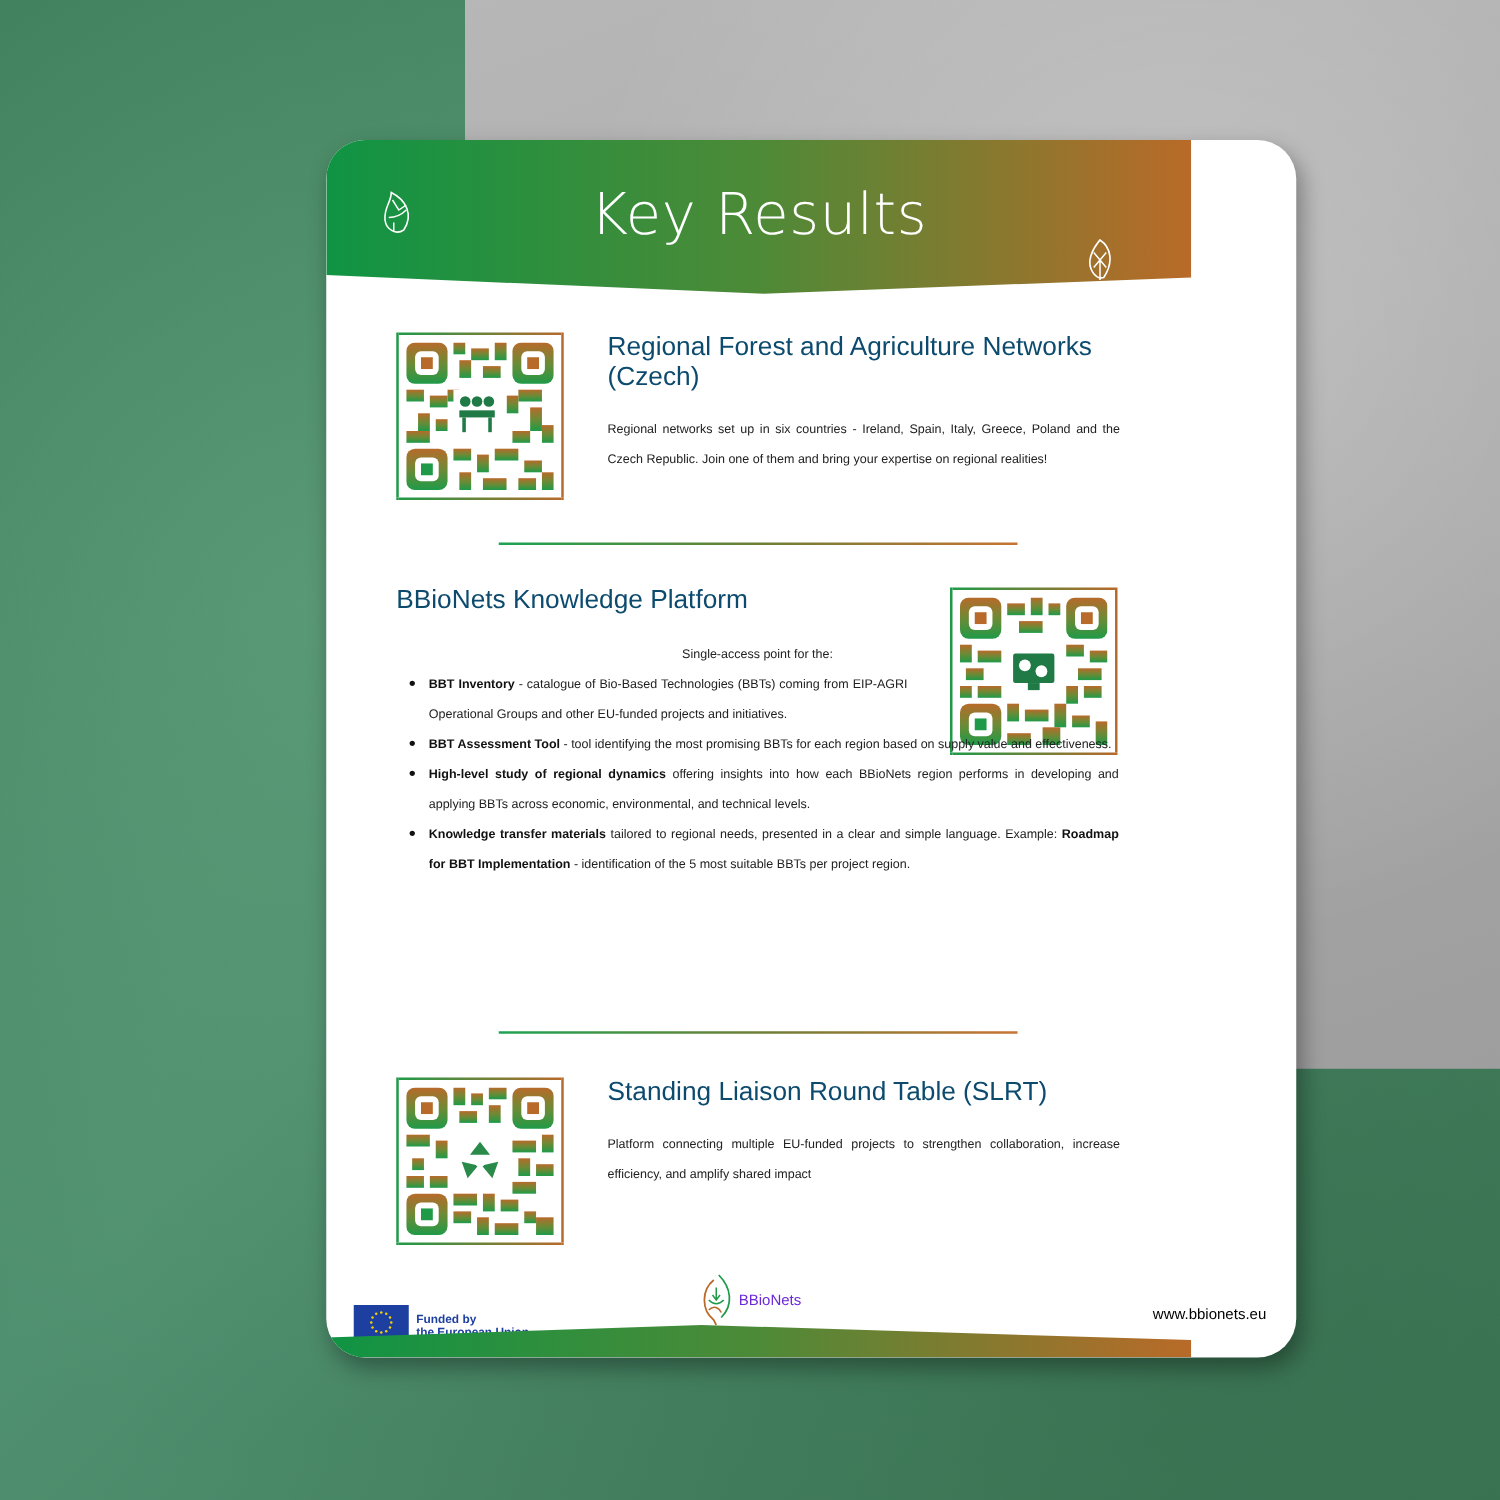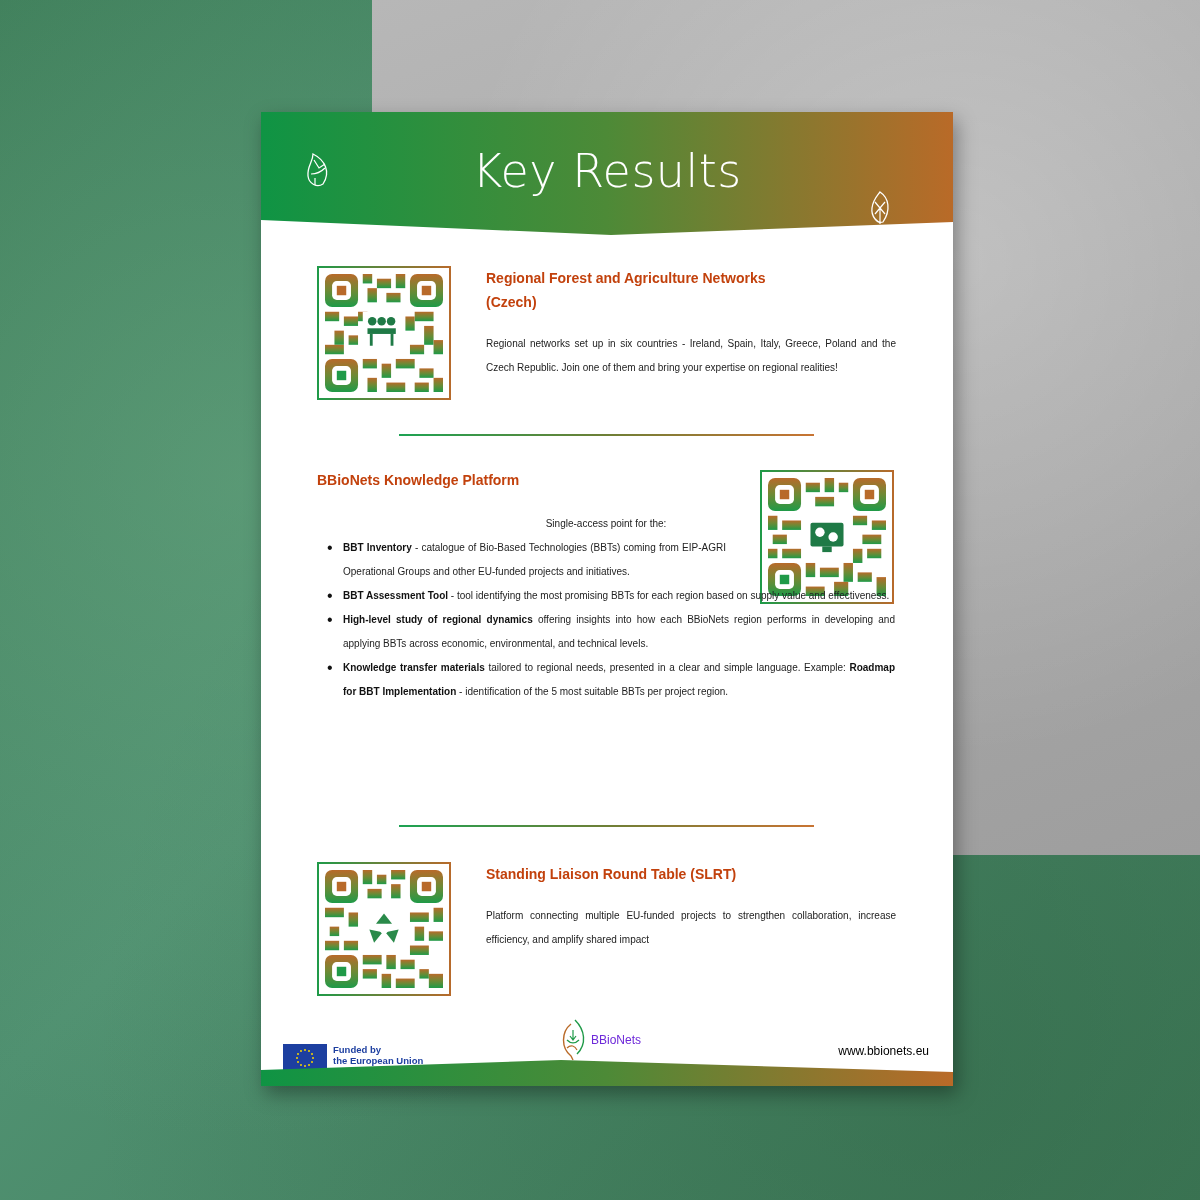--- a/index.html
+++ b/index.html
@@ -15,24 +15,25 @@
       radial-gradient(circle at 80% 90%, rgba(40,90,60,0.35), transparent 60%),
       linear-gradient(135deg, #3e7e5a 0%, #4f9070 45%, #3f7a58 100%);
   }
   .bg-gray {
     position:absolute; left:372px; top:0; width:828px; height:855px;
     background:
       radial-gradient(circle at 70% 30%, rgba(255,255,255,0.25), transparent 60%),
       linear-gradient(160deg, #b7b7b7 0%, #a9a9a9 50%, #9e9e9e 100%);
   }
   .poster {
-    position:absolute; left:261px; top:112px; width:692px; height:974px;
+    position:absolute; left:261px; top:112px; width:776px; height:974px;
     background:#ffffff;
     box-shadow: 4px 8px 18px rgba(0,0,0,0.35);
     overflow:hidden;
+    border-radius:31px;
   }
   .header {
     position:absolute; left:0; top:0; width:692px; height:130px;
   }
   .header svg.band { position:absolute; left:0; top:0; }
   .header-title {
     position:absolute; left:0; right:0; top:32px; text-align:center;
     color:#fff; font-size:46px; font-weight:300; letter-spacing:0.5px;
     font-family:"DejaVu Sans", sans-serif;
   }
@@ -40,38 +41,38 @@
   .leaf-right { position:absolute; left:606px; top:78px; }
 
   .qr {
     position:absolute; width:134px; height:134px; box-sizing:border-box;
     border:2px solid; border-image: linear-gradient(90deg,#1f9a48,#b76a2b) 1;
     background:#fff;
   }
   .qr svg { position:absolute; left:6px; top:6px; }
 
   .h2 {
-    position:absolute; color:#c2410c; font-weight:bold; font-size:14px; line-height:24px;
+    position:absolute; color:#0c4a6e; font-weight:normal; font-size:21px; line-height:24px;
   }
   .p {
     position:absolute; color:#222; font-size:10px; line-height:24px; text-align:justify;
   }
   .divider {
     position:absolute; height:2px;
     background:linear-gradient(90deg,#1da353,#6e7f36 50%,#c87433);
   }
   ul.bullets { margin:0; padding:0 0 0 26px; list-style:none; }
   ul.bullets li { position:relative; text-align:justify; }
   ul.bullets li::before {
     content:"•"; position:absolute; left:-16px; top:0; font-size:16px; color:#111;
   }
   b { color:#111; }
 
   .footer-band { position:absolute; left:0; top:930px; }
-  .eu { position:absolute; left:22px; top:932px; display:flex; align-items:flex-start; gap:6px; }
+  .eu { position:absolute; left:22px; top:932px; display:flex; align-items:flex-end; gap:6px; }
   .eu-flag { width:44px; height:28px; background:#1d3fa0; position:relative; }
   .eu-text { font-size:9.5px; font-weight:bold; color:#1d3fa0; line-height:11px; }
   .brand { position:absolute; left:298px; top:906px; display:flex; align-items:center; gap:4px; }
   .brand-name { font-size:12px; color:#6d28d9; }
   .site { position:absolute; right:24px; top:932px; font-size:12px; color:#000000; }
 </style>
 </head>
 <body>
 
 <div class="bg-green"></div>

